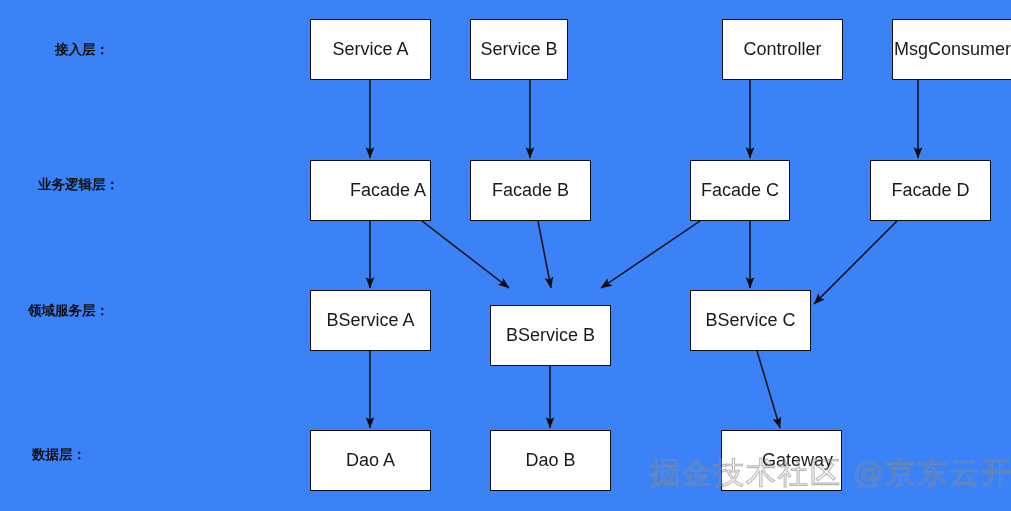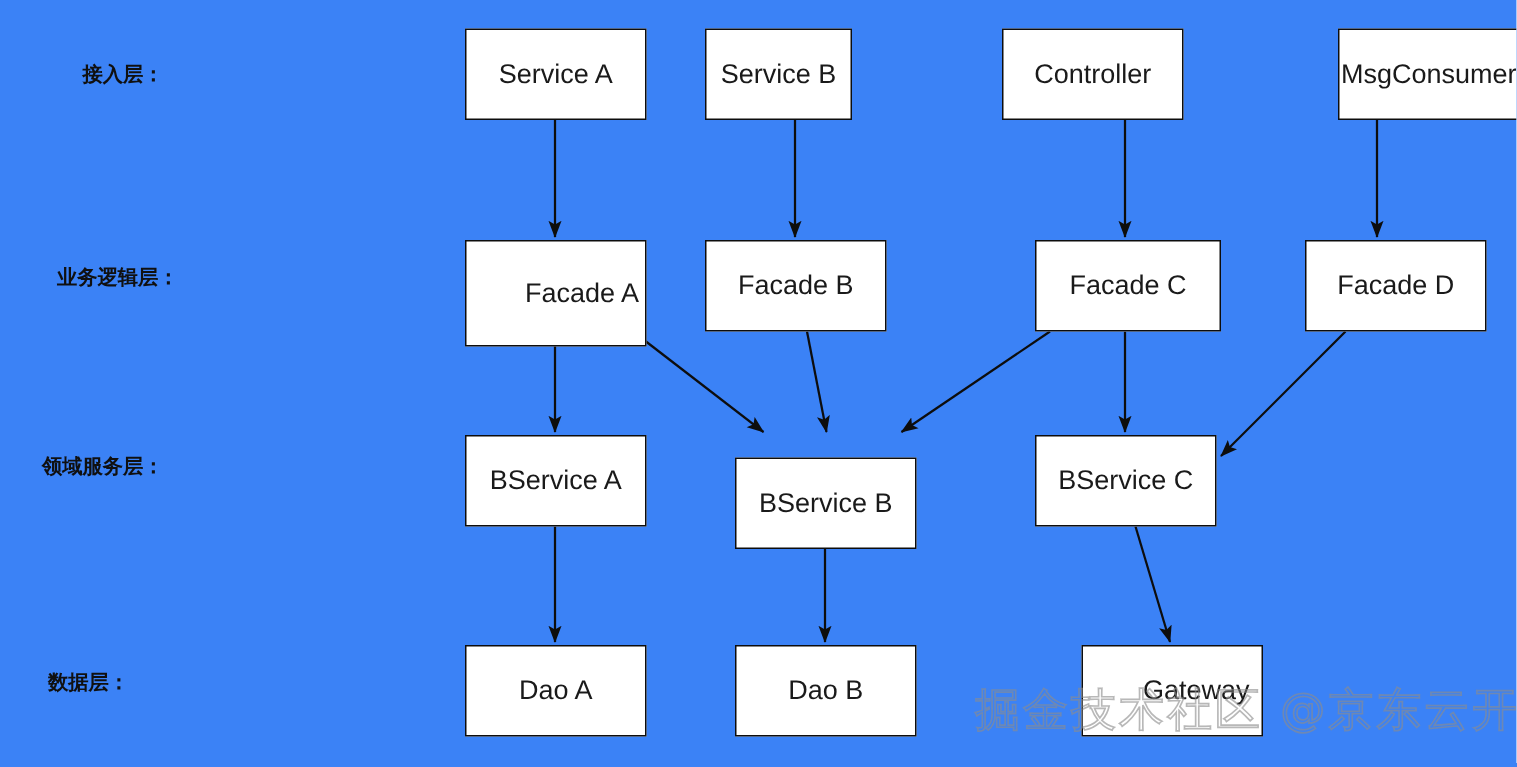--- a/index.html
+++ b/index.html
@@ -91,25 +91,25 @@
 
   <div id="layer-labels">
       <div class="layer-label" style="left: 55px; top: 41px;">接入层：</div>
       <div class="layer-label" style="left: 38px; top: 176px;">业务逻辑层：</div>
       <div class="layer-label" style="left: 28px; top: 302px;">领域服务层：</div>
       <div class="layer-label" style="left: 32px; top: 446px;">数据层：</div>
     </div>
   <div id="node-layer">
       <div class="node" style="left: 310px; top: 19px; width: 121px; height: 61px;">Service A</div>
       <div class="node" style="left: 470px; top: 19px; width: 98px; height: 61px;">Service B</div>
-      <div class="node" style="left: 668px; top: 19px; width: 121px; height: 61px;">Controller</div>
+      <div class="node" style="left: 722px; top: 19px; width: 121px; height: 61px;">Controller</div>
       <div class="node" style="left: 860px; top: 19px; width: 121px; height: 61px; margin-left: 32px;">MsgConsumer</div>
-      <div class="node" style="left: 310px; top: 160px; width: 121px; height: 71px; padding-left: 35px;">Facade A</div>
+      <div class="node" style="left: 310px; top: 160px; width: 121px; height: 61px; padding-left: 35px;">Facade A</div>
       <div class="node" style="left: 470px; top: 160px; width: 121px; height: 61px;">Facade B</div>
-      <div class="node" style="left: 690px; top: 160px; width: 124px; height: 61px;">Facade C</div>
+      <div class="node" style="left: 690px; top: 160px; width: 100px; height: 61px;">Facade C</div>
       <div class="node" style="left: 870px; top: 160px; width: 121px; height: 61px;">Facade D</div>
       <div class="node" style="left: 310px; top: 290px; width: 121px; height: 61px;">BService A</div>
       <div class="node" style="left: 490px; top: 290px; width: 121px; height: 61px; margin-top: 15px;">BService B</div>
       <div class="node" style="left: 690px; top: 290px; width: 121px; height: 61px;">BService C</div>
       <div class="node" style="left: 310px; top: 430px; width: 121px; height: 61px;">Dao A</div>
       <div class="node" style="left: 490px; top: 430px; width: 121px; height: 61px;">Dao B</div>
       <div class="node" style="left: 721px; top: 430px; width: 121px; height: 61px; padding-left: 32px;">Gateway</div>
     </div>
 
   <div class="watermark">掘金技术社区 @京东云开发者</div>

